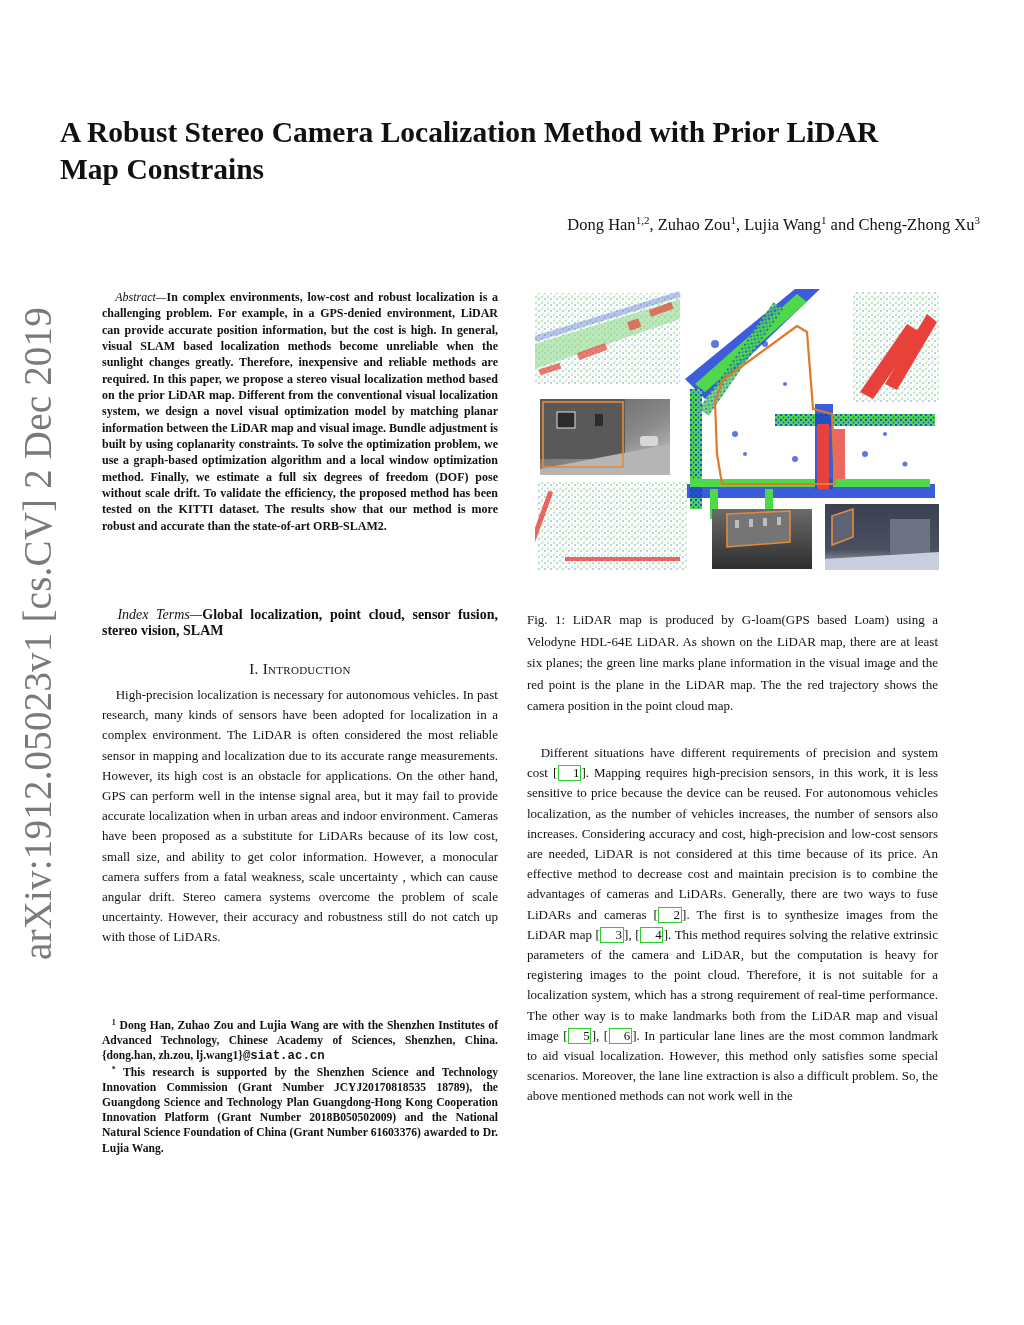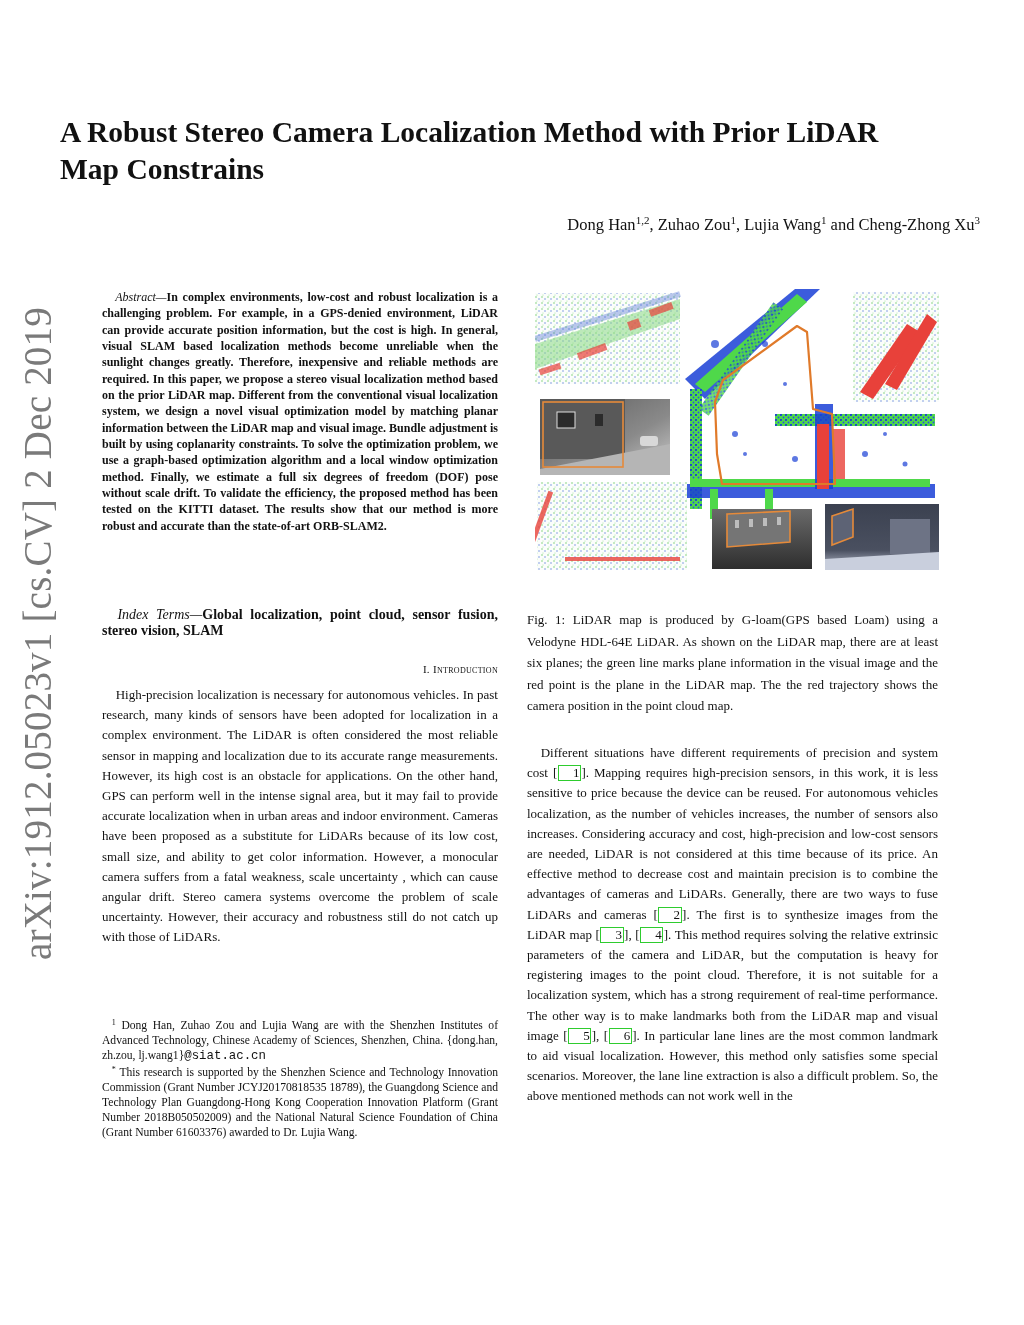--- a/index.html
+++ b/index.html
@@ -21,29 +21,29 @@
   .col-right { position: absolute; left: 527px; width: 411px; }
 
   .abstract { top: 289px; font-size: 12px; line-height: 16.35px; font-weight: bold;
               text-align: justify; text-indent: 1.1em; }
   .abstract .lead { font-style: italic; font-weight: normal; }
   .index-terms { top: 607px; font-size: 14px; line-height: 16.35px; font-weight: bold;
                  text-align: justify; text-indent: 1.1em; }
   .index-terms .lead { font-style: italic; font-weight: normal; }
 
   .section-heading { position: absolute; left: 102px; width: 396px; top: 659px;
-                     text-align: right; font-size: 11px; line-height: 20px; letter-spacing: 0.3px; }
+                     text-align: center; font-size: 15px; line-height: 20px; letter-spacing: 0.3px; }
   .section-heading .sc { font-variant: small-caps; }
 
   .body-text { font-size: 13px; line-height: 20.2px; text-align: justify; }
   .body-text p { margin: 0; text-indent: 1.05em; }
   .intro-body { top: 685px; }
 
   .footnotes { top: 1018px; font-size: 11.6px; line-height: 15.2px; text-align: justify; }
-  .footnotes p { margin: 0; text-indent: 0.85em; }
+  .footnotes p { margin: 0; text-indent: 0.85em; font-weight: bold; }
   .footnotes sup { font-size: 8px; vertical-align: 4px; line-height: 0; }
   .mono { font-family: "Liberation Mono", "DejaVu Sans Mono", monospace; font-size: 12.4px; }
 
   .figure { position: absolute; left: 535px; top: 284px; width: 404px; height: 286px; background: #fff; }
   .figure svg { display: block; }
 
   .caption { top: 580px; font-size: 13px; line-height: 21.6px; text-align: justify; margin-top: 29px; }
 
   .right-body { top: 743px; }
   .cite { display: inline-block; border: 1.2px solid #2ecc2e; line-height: 14px; padding: 0 0.5px; margin: 0 0.5px; }

